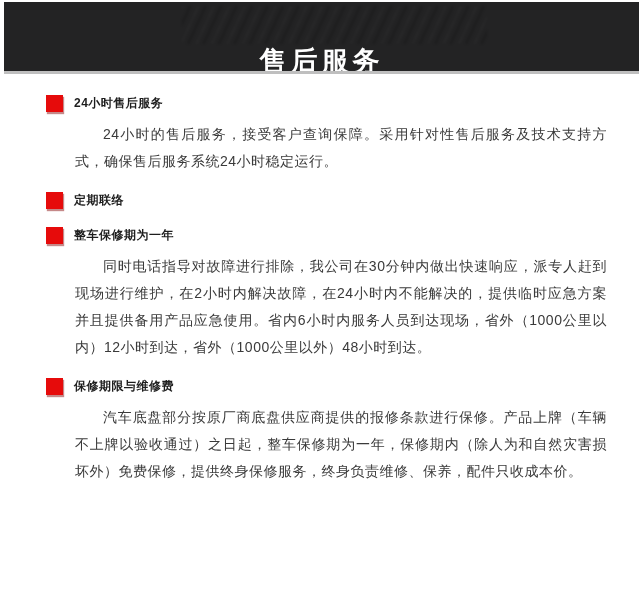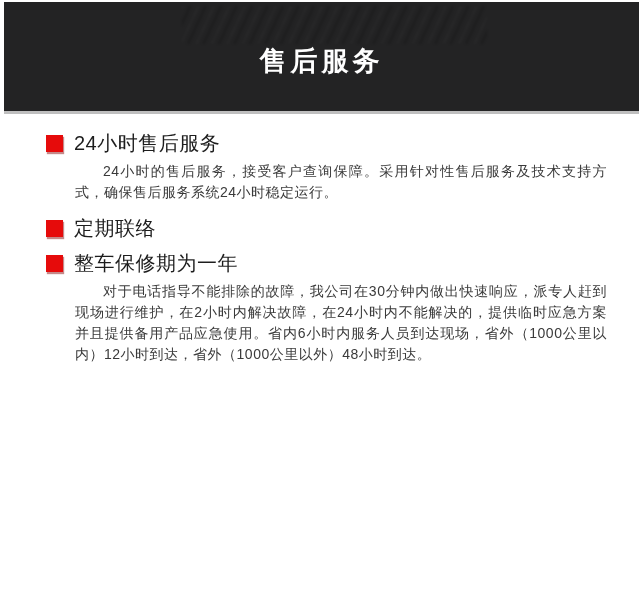--- a/index.html
+++ b/index.html
@@ -21,21 +21,21 @@
   .page {
     position: relative;
     width: 643px;
     height: 596px;
     background: #ffffff;
   }
   
   .banner {
     position: relative;
     margin: 2px 4px 0 4px;
-    height: 112px;
+    height: 72px;
     background: var(--header-bg);
     border-bottom: 3px solid var(--divider-color);
     overflow: hidden;
   }
   .banner .watermark {
     position: absolute;
     top: 4px;
     left: 28%;
     width: 48%;
     height: 38px;
@@ -75,31 +75,31 @@
   }
   .bullet {
     flex: 0 0 auto;
     width: 17px;
     height: 17px;
     background: var(--accent-red);
     box-shadow: 1px 2px 1px rgba(150, 40, 40, 0.55);
   }
   .section-header h2 {
     margin: 0;
-    font-size: 20px;
+    font-size: 12px;
     line-height: 19px;
-    font-weight: normal;
+    font-weight: bold;
     color: var(--heading-color);
     letter-spacing: 0.5px;
   }
   .section-body p {
     margin: 8px 0 0 29px;
     text-indent: 2em;
     font-size: 14px;
-    line-height: 21px;
+    line-height: 27px;
     letter-spacing: 0.5px;
     color: var(--body-color);
     text-align: justify;
   }
 </style>
 </head>
 <body>
 
 <div class="page">
   <header class="banner">
@@ -123,18 +123,27 @@
       <h2>定期联络</h2>
     </div>
   </section>
 
   <section class="section">
     <div class="section-header">
       <span class="bullet"></span>
       <h2>整车保修期为一年</h2>
     </div>
     <div class="section-body">
-          <p>对于电话指导不能排除的故障，我公司在30分钟内做出快速响应，派专人赶到现场进行维护，在2小时内解决故障，在24小时内不能解决的，提供临时应急方案并且提供备用产品应急使用。省内6小时内服务人员到达现场，省外（1000公里以内）12小时到达，省外（1000公里以外）48小时到达。</p>
+          <p>同时电话指导对故障进行排除，我公司在30分钟内做出快速响应，派专人赶到现场进行维护，在2小时内解决故障，在24小时内不能解决的，提供临时应急方案并且提供备用产品应急使用。省内6小时内服务人员到达现场，省外（1000公里以内）12小时到达，省外（1000公里以外）48小时到达。</p>
         </div>
   </section>
 
+  <section class="section">
+    <div class="section-header">
+      <span class="bullet"></span>
+      <h2>保修期限与维修费</h2>
+    </div>
+    <div class="section-body">
+          <p>汽车底盘部分按原厂商底盘供应商提供的报修条款进行保修。产品上牌（车辆不上牌以验收通过）之日起，整车保修期为一年，保修期内（除人为和自然灾害损坏外）免费保修，提供终身保修服务，终身负责维修、保养，配件只收成本价。</p>
+        </div>
+  </section>
 </main>
 </div>
 
 </body></html>

